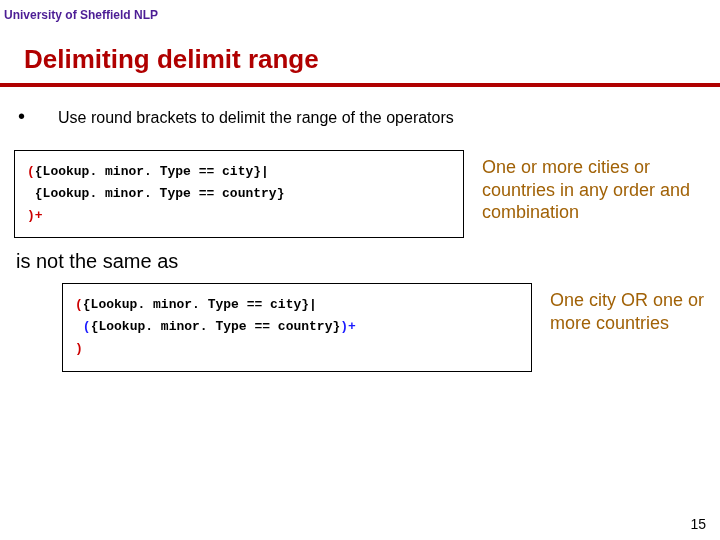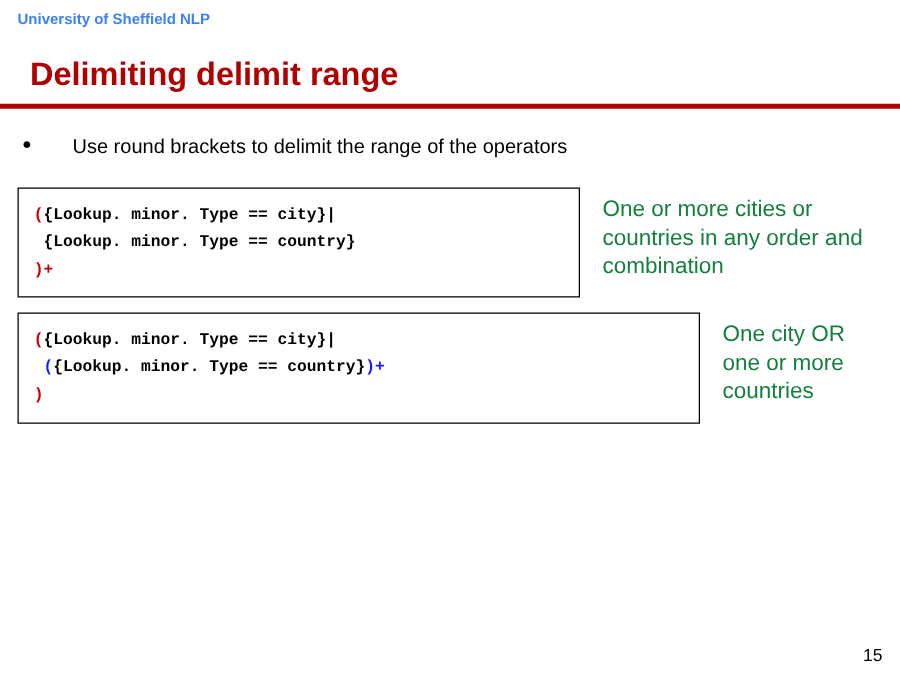--- a/index.html
+++ b/index.html
@@ -5,24 +5,24 @@
   * { margin: 0; padding: 0; box-sizing: border-box; }
   body {
     width: 720px;
     height: 540px;
     background: #fff;
     font-family: Arial, Helvetica, sans-serif;
     position: relative;
     overflow: hidden;
   }
   .header {
-    padding: 8px 10px 2px 14px;
+    padding: 8px 10px 2px 4px;
     font-size: 12px;
     font-weight: bold;
-    color: #3b82f6;
+    color: #4c1d95;
   }
   .title {
     padding: 20px 0 8px 24px;
     font-size: 26px;
     font-weight: bold;
     color: #b00000;
   }
   .rule {
     height: 4px;
     background: #b00000;
@@ -54,27 +54,27 @@
   .code-box {
     border: 1px solid #000;
     padding: 10px 1px 10px 12px;
     font-family: "Courier New", monospace;
     font-size: 13px;
     font-weight: bold;
     line-height: 1.7;
     white-space: pre;
   }
   .cb1 { width: 450px; }
-  .cb2 { width: 546px; }
+  .cb2 { width: 470px; margin-left: 48px; }
   .paren-red { color: #cc0000; }
   .paren-blue { color: #1a1aff; }
   .lookup { color: #000; }
   .note {
     font-size: 18px;
-    color: #15803d;
+    color: #a16207;
     padding: 6px 0 0 18px;
     line-height: 1.25;
     flex: 1;
   }
   .mid-text {
     font-size: 20px;
     color: #000;
     margin: 6px 0 10px 2px;
   }
   .page-num {
@@ -100,20 +100,21 @@
     <div class="bullet-text">Use round brackets to delimit the range of the operators</div>
   </div>
 
   <div class="block-row">
     <div class="code-box cb1"><span class="paren-red">(</span><span class="lookup">{Lookup. minor. Type == city}|</span>
 <span class="lookup"> {Lookup. minor. Type == country}</span>
 <span class="paren-red">)+</span></div>
     <div class="note">One or more cities or countries in any order and combination</div>
   </div>
 
+  <div class="mid-text">is not the same as</div>
 
   <div class="block-row">
     <div class="code-box cb2"><span class="paren-red">(</span><span class="lookup">{Lookup. minor. Type == city}|</span>
 <span class="lookup"> </span><span class="paren-blue">(</span><span class="lookup">{Lookup. minor. Type == country}</span><span class="paren-blue">)+</span>
 <span class="paren-red">)</span></div>
     <div class="note">One city OR one or more countries</div>
   </div>
 
 </div>
 

